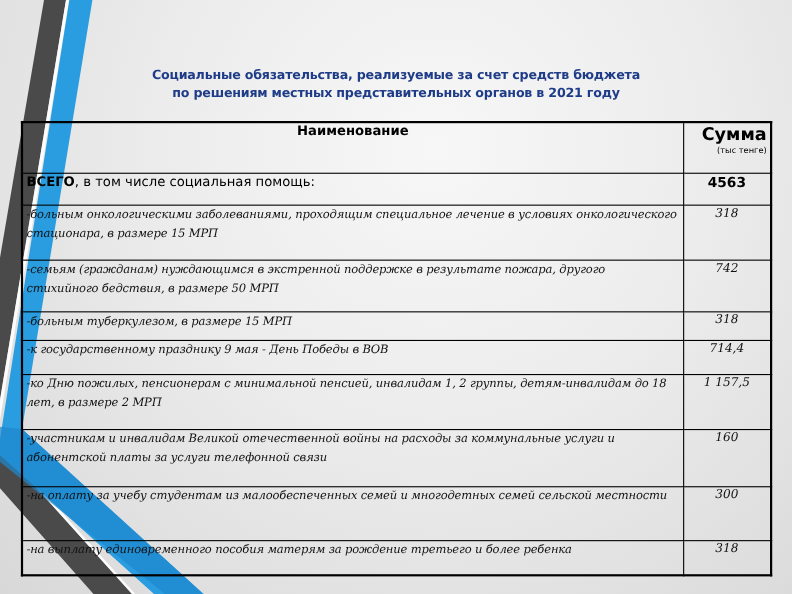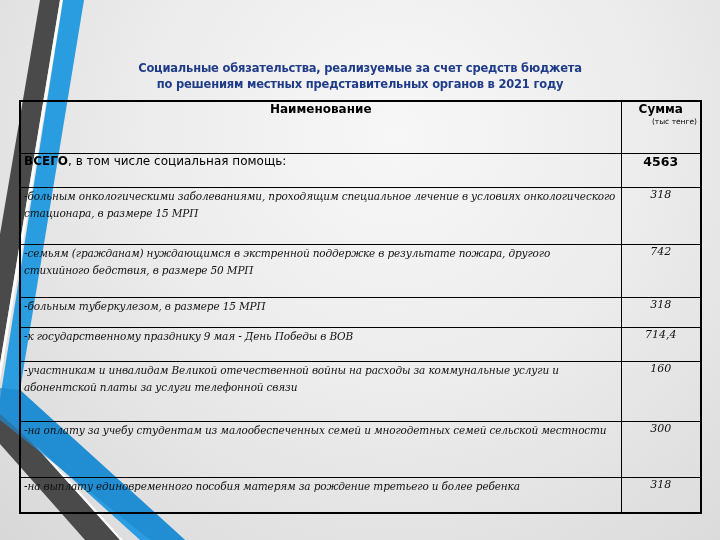--- a/index.html
+++ b/index.html
@@ -8,30 +8,30 @@
       background: radial-gradient(ellipse at 55% 25%, #f7f7f7 0%, #ececec 45%, #d8d8d8 100%);
       font-family: "Liberation Sans", sans-serif;
     }
     .deco { position: absolute; left: 0; top: 0; width: 720px; height: 540px; pointer-events: none; }
     .title {
       position: absolute; left: 0; top: 60px; width: 720px; text-align: center;
       color: #1f3c88; font-family: "DejaVu Sans", sans-serif; font-size: 11.5px; line-height: 16px;
       font-weight: bold; letter-spacing: -0.2px;
     }
     table.grid {
-      position: absolute; left: 19px; top: 100px; width: 681px; height: 414px;
+      position: absolute; left: 19px; top: 110px; width: 681px; height: 414px;
       border-collapse: collapse; border: 2px solid #000; table-layout: fixed;
     }
     table.grid td, table.grid th { border: 1px solid #000; padding: 0 3px; vertical-align: top; }
     th.name-head {
       font-family: "DejaVu Sans", sans-serif; font-size: 12px; font-weight: bold; text-align: center;
       padding-top: 6px; color: #000;
     }
     th.sum-head { text-align: center; padding-top: 6px; }
-    .sum-title { font-family: "DejaVu Sans", sans-serif; font-size: 12px; font-weight: bold; display: block; }
+    .sum-title { font-family: "DejaVu Sans", sans-serif; font-size: 16px; font-weight: bold; display: block; text-align: right; }
     .sum-unit { font-family: "DejaVu Sans", sans-serif; font-size: 7.5px; font-weight: normal; display: block; margin-top: 1px; text-align: right; }
     td.total-name { font-family: "DejaVu Sans", sans-serif; font-size: 12px; padding-top: 5px; }
     td.total-name b { font-weight: bold; }
     td.total-sum { font-family: "DejaVu Sans", sans-serif; font-size: 12.5px; font-weight: bold; text-align: center; padding-top: 5px; }
     td.item-name {
       font-family: "DejaVu Serif", serif; font-style: italic; font-size: 10.5px; line-height: 17px;
       padding-top: 3px; color: #111; letter-spacing: -0.15px;
     }
     td.item-sum {
       font-family: "DejaVu Serif", serif; font-style: italic; font-size: 11px; text-align: center;
@@ -82,20 +82,24 @@
     <td class="item-sum">742</td>
   </tr>
   <tr style="height:23px">
     <td class="item-name">-больным туберкулезом, в размере 15 МРП</td>
     <td class="item-sum">318</td>
   </tr>
   <tr style="height:26px">
     <td class="item-name">-к государственному празднику 9 мая -  День Победы в ВОВ</td>
     <td class="item-sum">714,4</td>
   </tr>
+  <tr style="height:43px">
+    <td class="item-name">-ко Дню пожилых, пенсионерам с минимальной пенсией, инвалидам 1, 2 группы, детям-инвалидам до 18 лет, в размере 2 МРП</td>
+    <td class="item-sum">1 157,5</td>
+  </tr>
   <tr style="height:45px">
     <td class="item-name">-участникам и инвалидам Великой отечественной войны на расходы за коммунальные услуги и абонентской платы за услуги телефонной связи</td>
     <td class="item-sum">160</td>
   </tr>
   <tr style="height:42px">
     <td class="item-name">-на оплату за учебу студентам из малообеспеченных семей и многодетных семей сельской местности</td>
     <td class="item-sum">300</td>
   </tr>
   <tr style="height:27px">
     <td class="item-name">-на выплату единовременного пособия матерям за рождение третьего и более ребенка</td>

